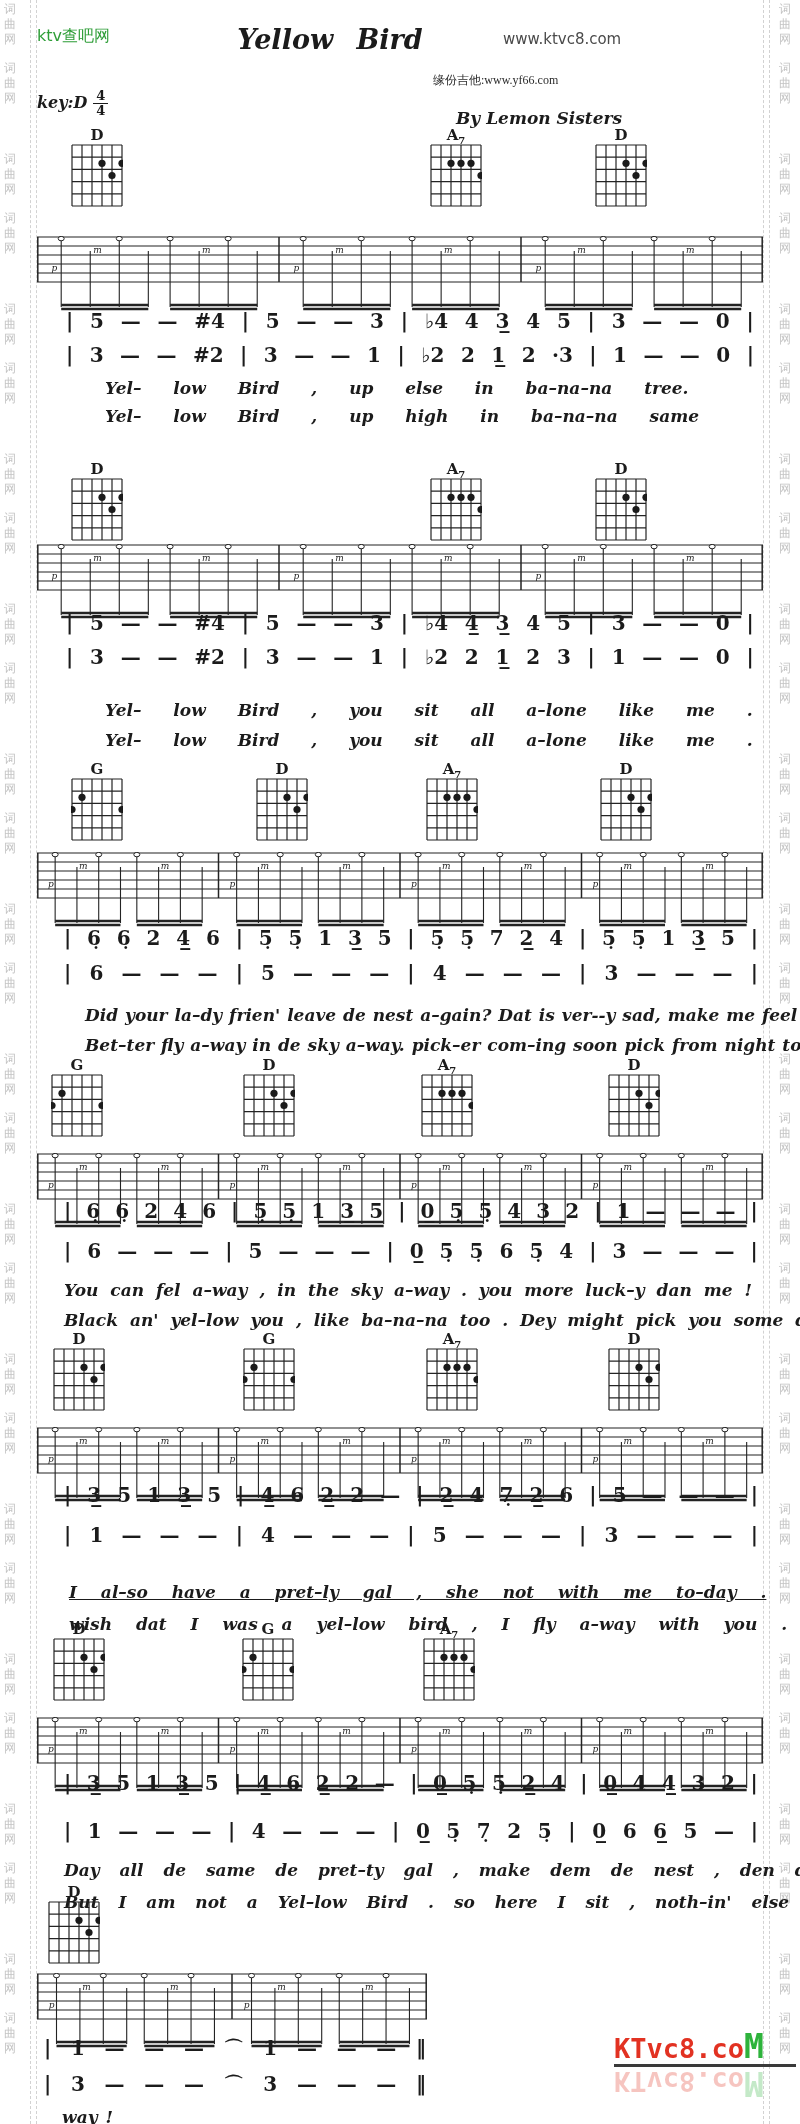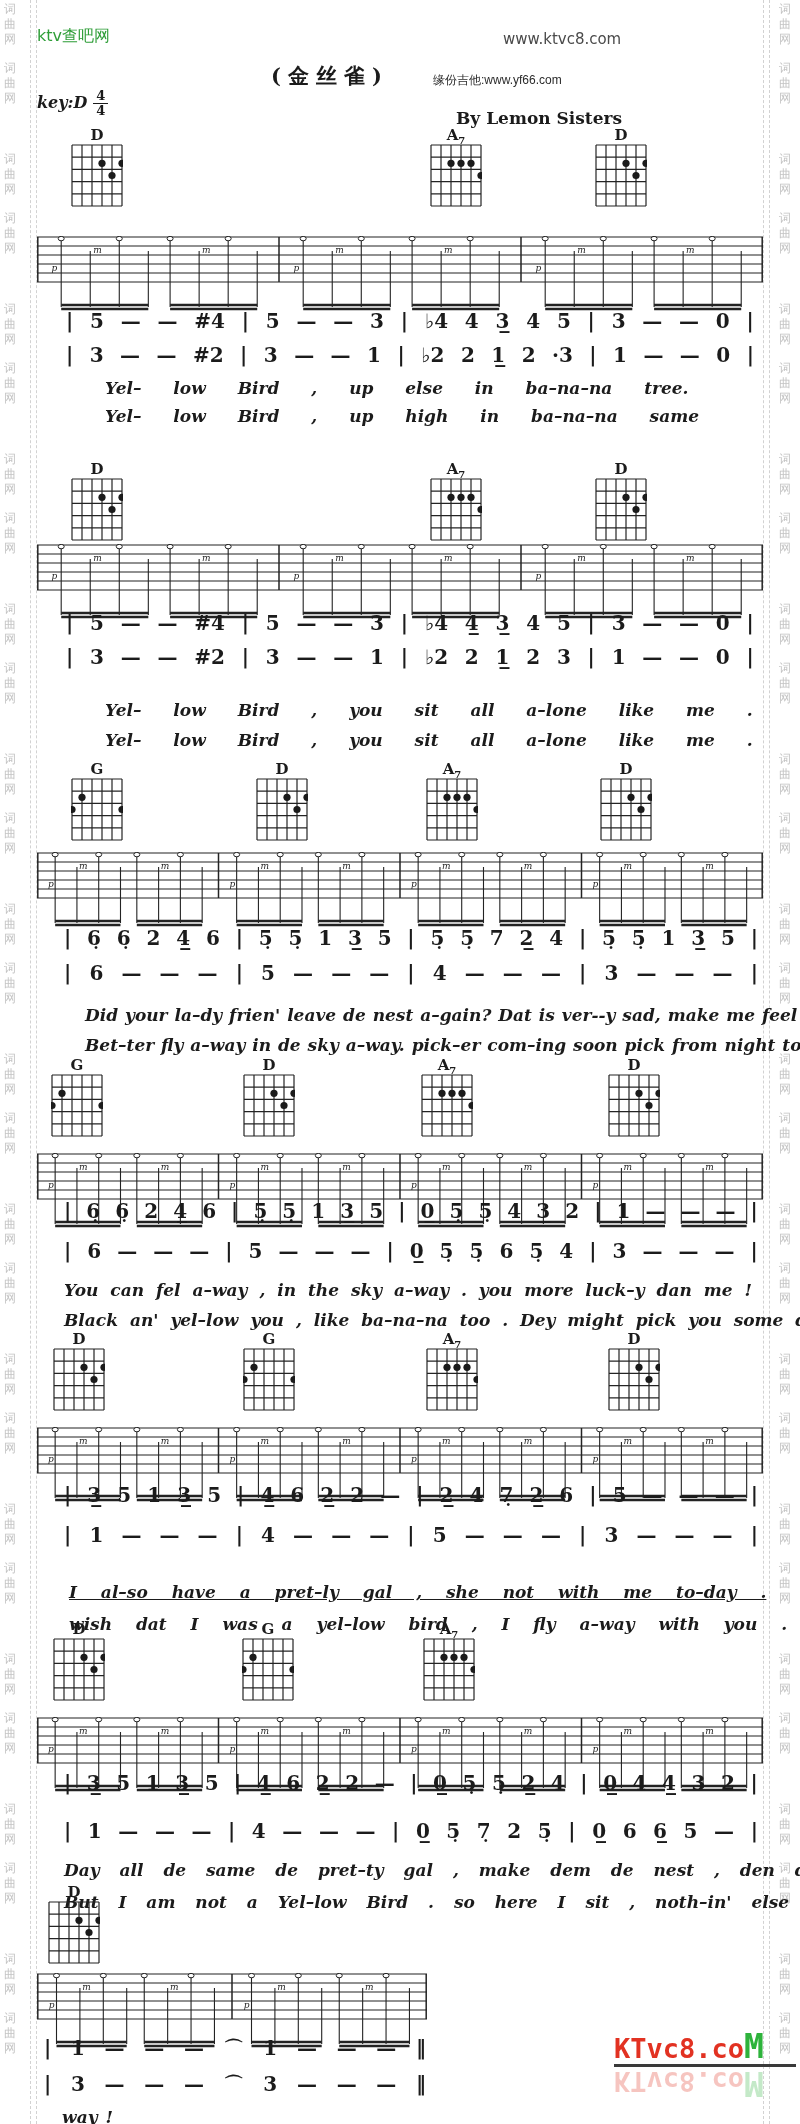--- a/index.html
+++ b/index.html
@@ -12,27 +12,27 @@
   
   .site-left{position:absolute;left:37px;top:26px;font-size:16px;color:#2f9e38;
              font-family:"DejaVu Sans",sans-serif;cursor:pointer;}
   .title{position:absolute;left:190px;width:280px;top:24px;text-align:center;
          font-size:27px;font-weight:bold;font-style:italic;word-spacing:14px;}
   .subtitle{position:absolute;left:190px;width:280px;top:62px;text-align:center;
             font-size:21px;font-weight:bold;letter-spacing:7px;}
   .site-right{position:absolute;left:503px;top:30px;font-size:15px;color:#4a4a4a;
               font-family:"DejaVu Sans",sans-serif;}
   .credit{position:absolute;left:433px;top:72px;font-size:12px;color:#2b2b2b;
-          font-family:Liberation Sans, sans-serif;}
+          font-family:Liberation Serif, serif;}
   .keysig{position:absolute;left:37px;top:89px;font-size:16px;font-weight:bold;font-style:italic;}
   .frac{display:inline-block;vertical-align:middle;margin-left:6px;text-align:center;
         font-size:13px;line-height:1.05;font-style:normal;}
   .frac-top{display:block;border-bottom:1.5px solid #1b1b1b;padding:0 3px;}
   .frac-bot{display:block;padding:0 3px;}
-  .byline{position:absolute;left:456px;top:108px;font-size:17px;font-weight:bold;}
+  .byline{position:absolute;left:456px;top:108px;font-size:17px;font-weight:bold;font-style:italic;}
   
   .system{position:absolute;left:0;width:800px;}
   .chord{position:absolute;width:56px;text-align:center;}
   .chord-label{font-size:15px;font-weight:bold;height:16px;line-height:15px;}
   .chord-label sub{font-size:10px;}
   .notation{position:absolute;display:flex;justify-content:space-between;align-items:baseline;
             font-weight:bold;font-size:20px;line-height:1.1;white-space:nowrap;
             font-family:"DejaVu Serif","DejaVu Sans",serif;}
   .lyric{position:absolute;font-style:italic;font-weight:bold;font-size:17px;white-space:nowrap;}
   
@@ -218,21 +218,21 @@
       <span class="wm-char" style="left: 779px; top: 1892px;">网</span>
       <span class="wm-char" style="left: 779px; top: 1953px;">词</span>
       <span class="wm-char" style="left: 779px; top: 1968px;">曲</span>
       <span class="wm-char" style="left: 779px; top: 1983px;">网</span>
       <span class="wm-char" style="left: 779px; top: 2012px;">词</span>
       <span class="wm-char" style="left: 779px; top: 2027px;">曲</span>
       <span class="wm-char" style="left: 779px; top: 2042px;">网</span>
     </div>
 
   <div class="site-left">ktv查吧网</div>
-  <div class="subtitle">(金丝雀)</div>
+  <div class="title">Yellow Bird</div>
   <div class="site-right">www.ktvc8.com</div>
   <div class="credit">缘份吉他:www.yf66.com</div>
   <div class="keysig">
     <span>key:D</span><span class="frac"><span class="frac-top">4</span><span class="frac-bot">4</span></span>
   </div>
   <div class="byline">By Lemon Sisters</div>
 
   <div id="systems">
       <div class="system" style="top: 128px;">
         <div class="chord" style="left: 69px; top: 0px;"><div class="chord-label">D</div><svg width="52" height="64" viewBox="0 0 52 64">

